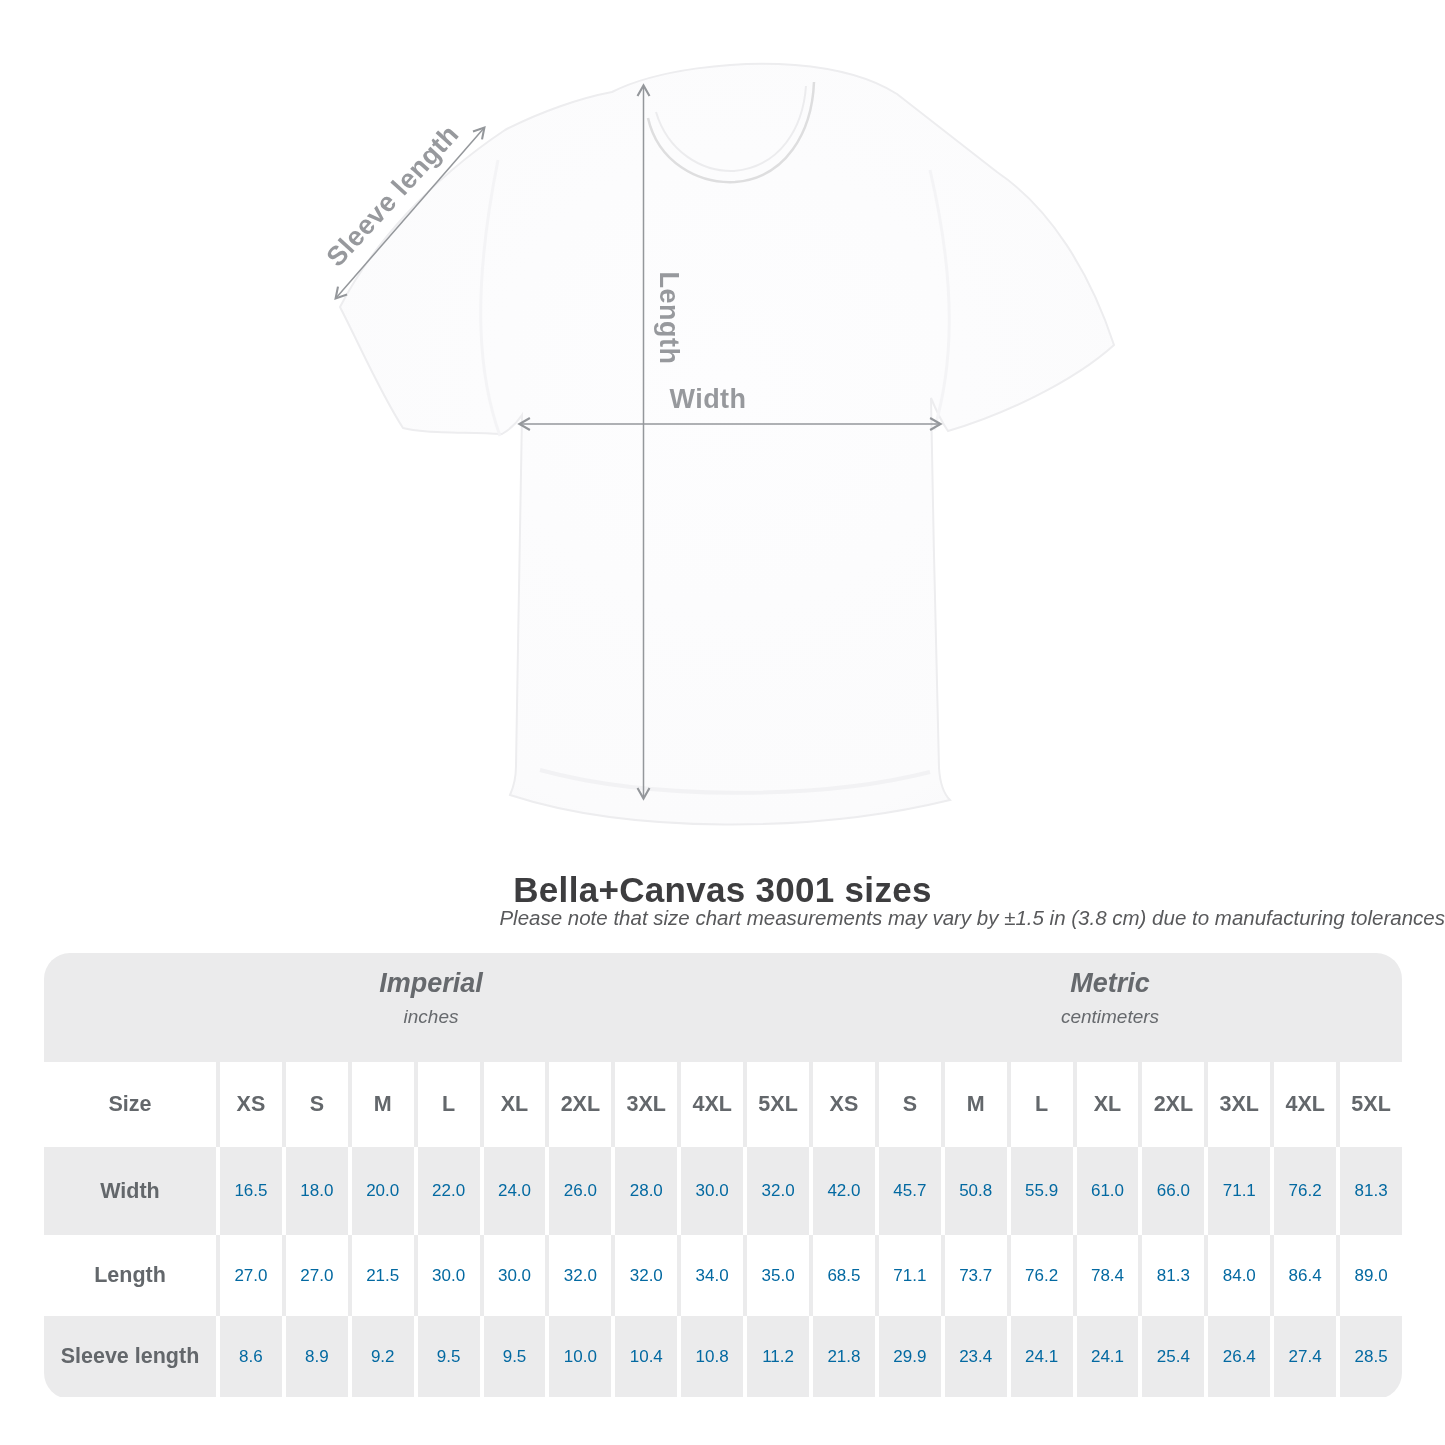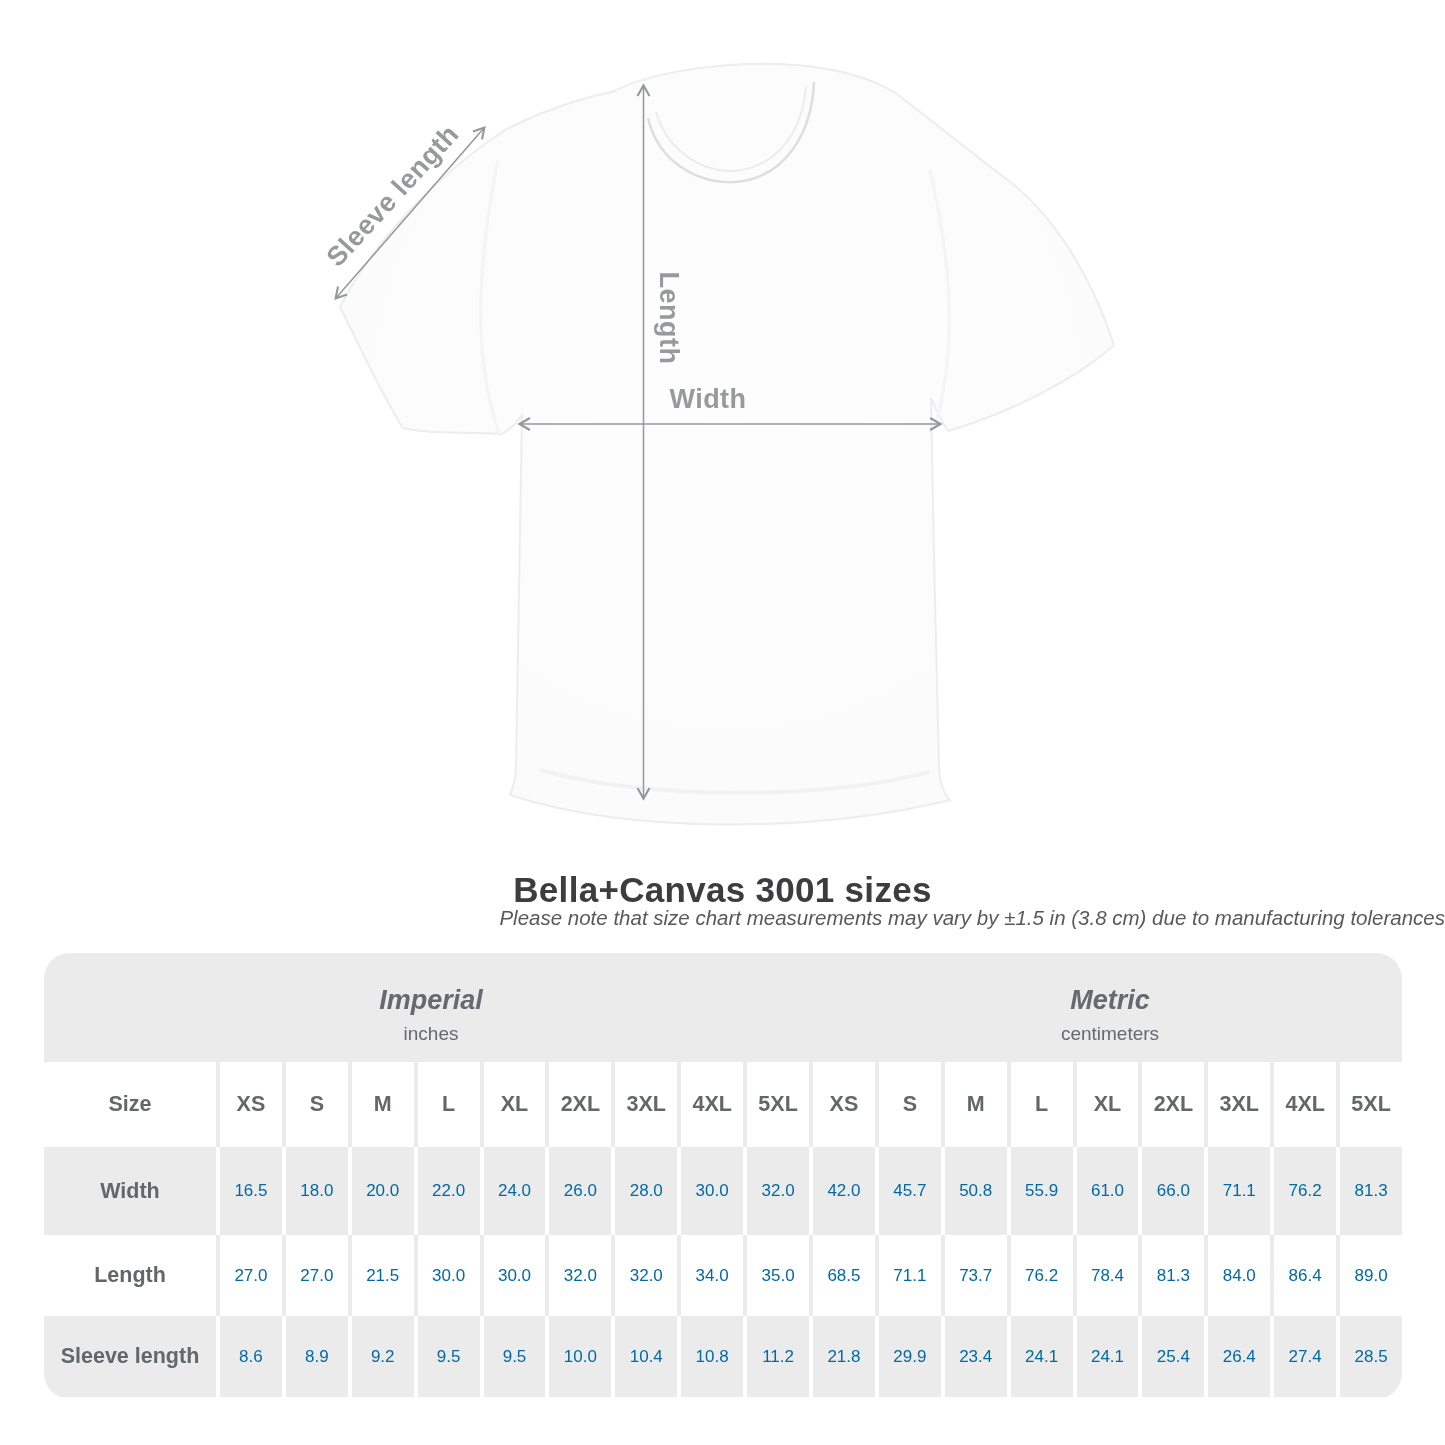--- a/index.html
+++ b/index.html
@@ -29,22 +29,22 @@
   }
   
   .size-table{
     position:absolute;left:44px;top:953px;width:1358px;height:446px;
     border-radius:26px;overflow:hidden;background:transparent;
   }
   .band{height:109px;background:#ebebec;position:relative;}
   .band-half{position:absolute;top:0;height:100%;text-align:center;}
   .band-half.imperial{left:0;width:57%;}
   .band-half.metric{left:57%;width:43%;}
-  .band-title{margin-top:32px;font-size:27px;font-weight:700;font-style:italic;color:#66696d;}
-  .band-sub{margin-top:7px;font-size:19px;color:#66696d;}
+  .band-title{margin-top:15px;font-size:27px;font-weight:700;font-style:italic;color:#66696d;}
+  .band-sub{margin-top:7px;font-size:19px;font-style:italic;color:#66696d;}
   .trow{display:grid;grid-template-columns:172px repeat(18,1fr);column-gap:4px;}
   .trow .cell{display:flex;align-items:center;justify-content:center;}
   .trow.shade-white{background:#ebebec;text-align:right;}
   .trow.shade-white .cell{background:#ffffff;}
   .trow.shade-gray{background:#ffffff;}
   .trow.shade-gray .cell{background:#ebebec;}
   #size-header-row{height:85px;}
   .trow.r0{height:88px;}
   .trow.r1{height:81px;}
   .trow.r2{height:81px;}

